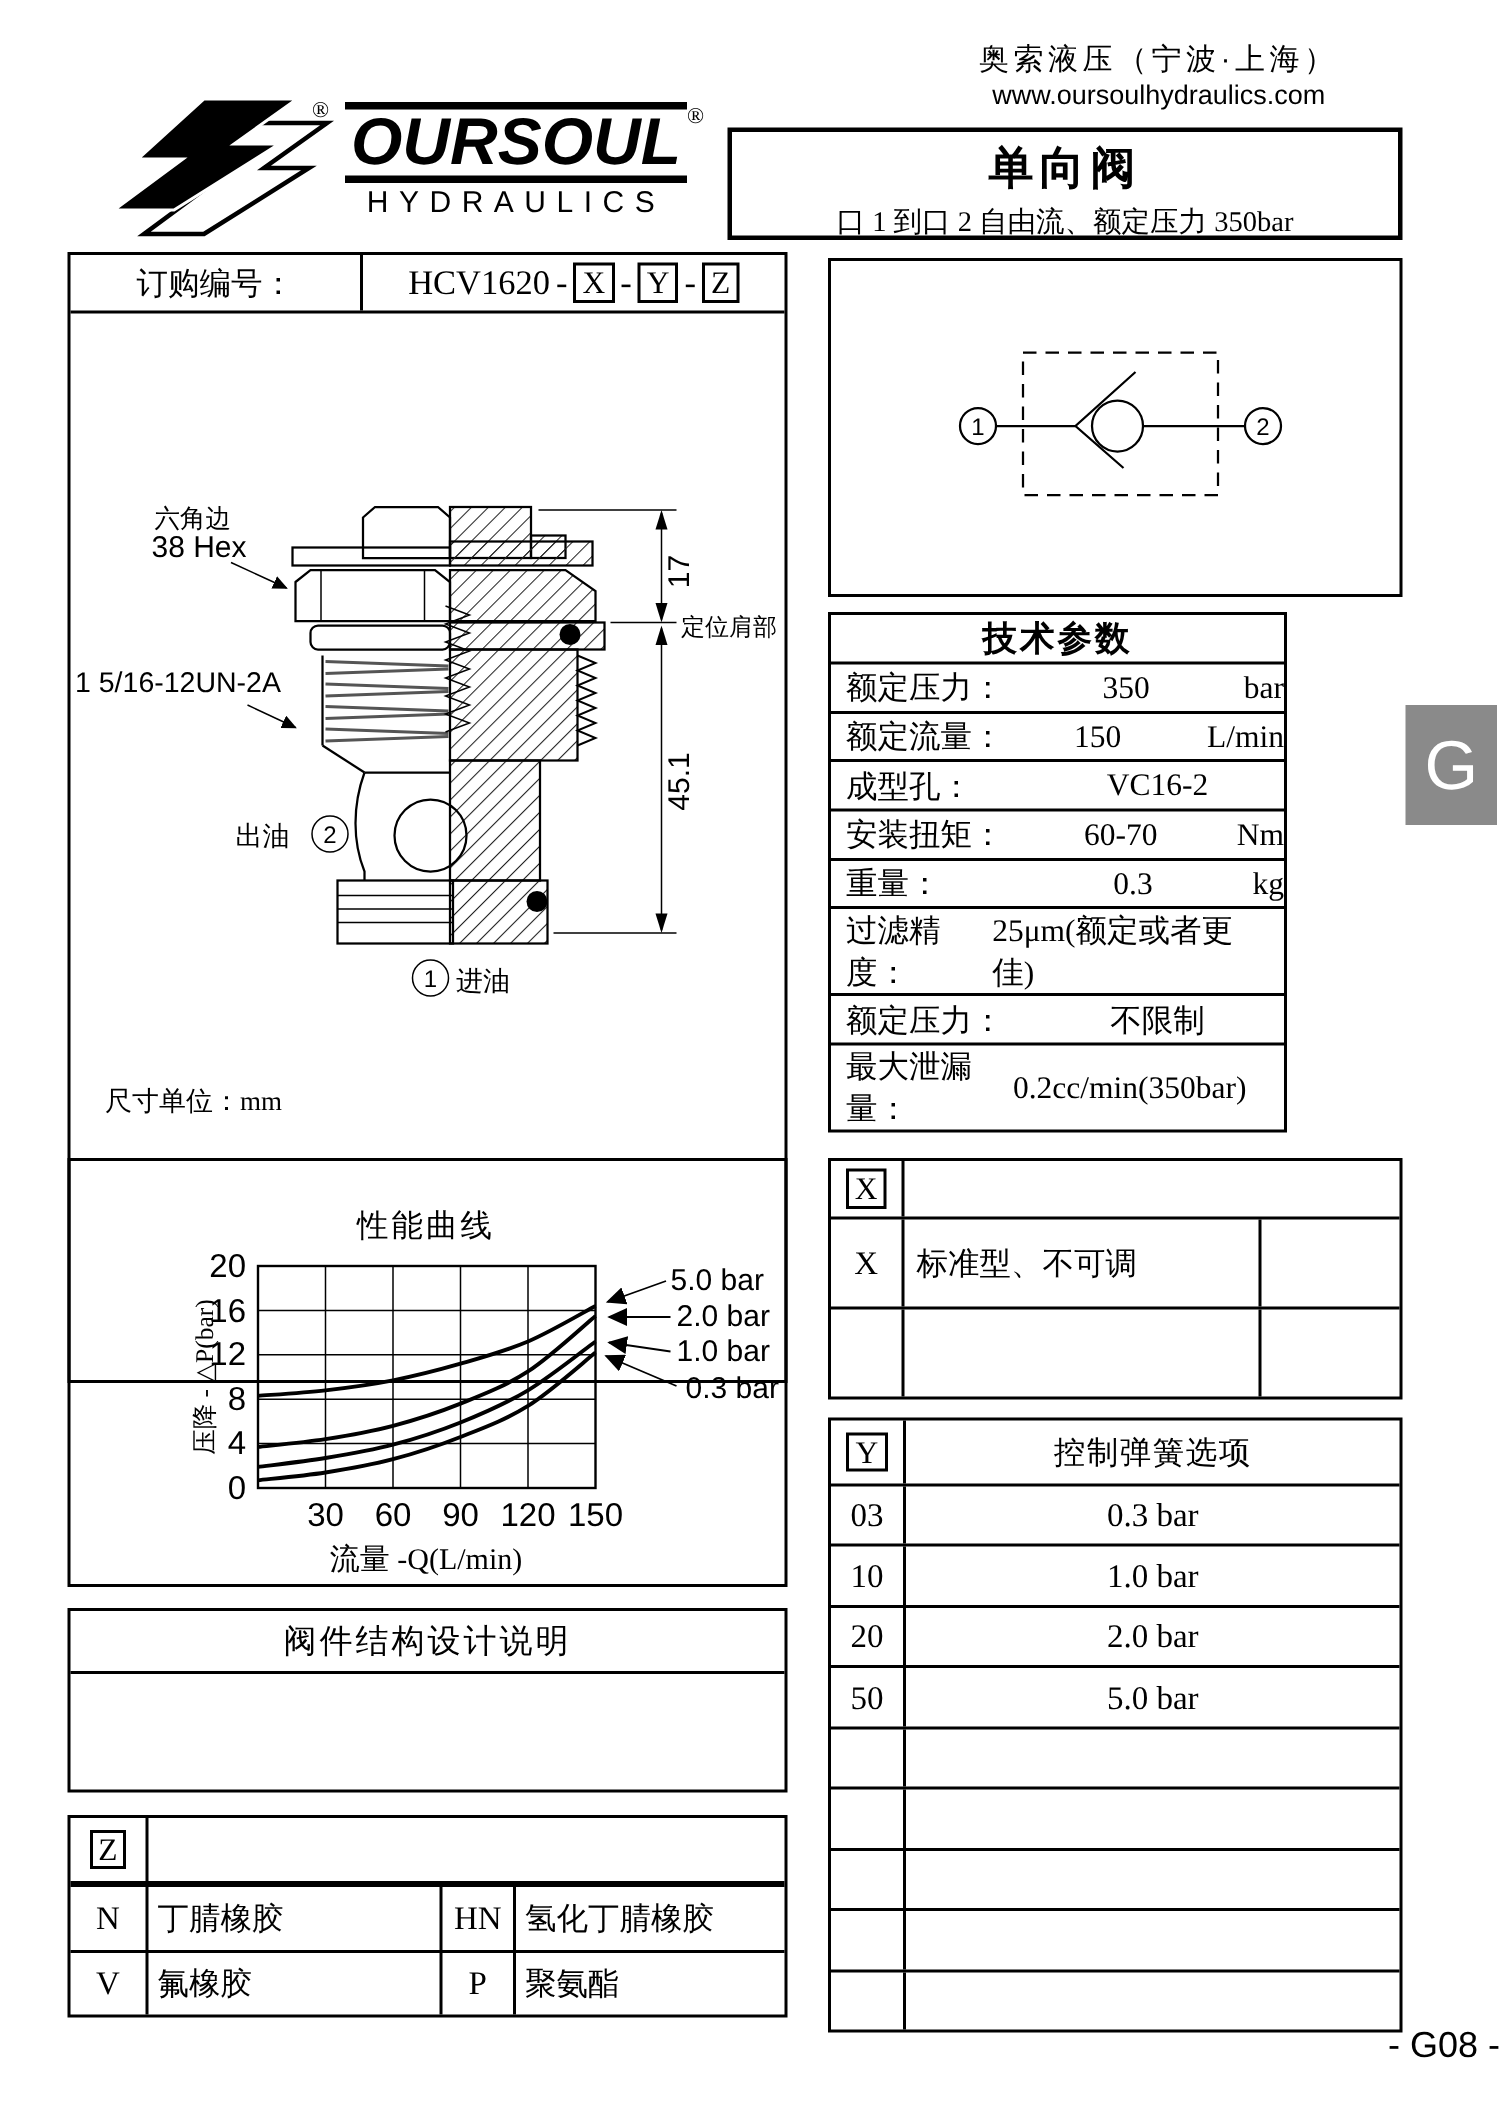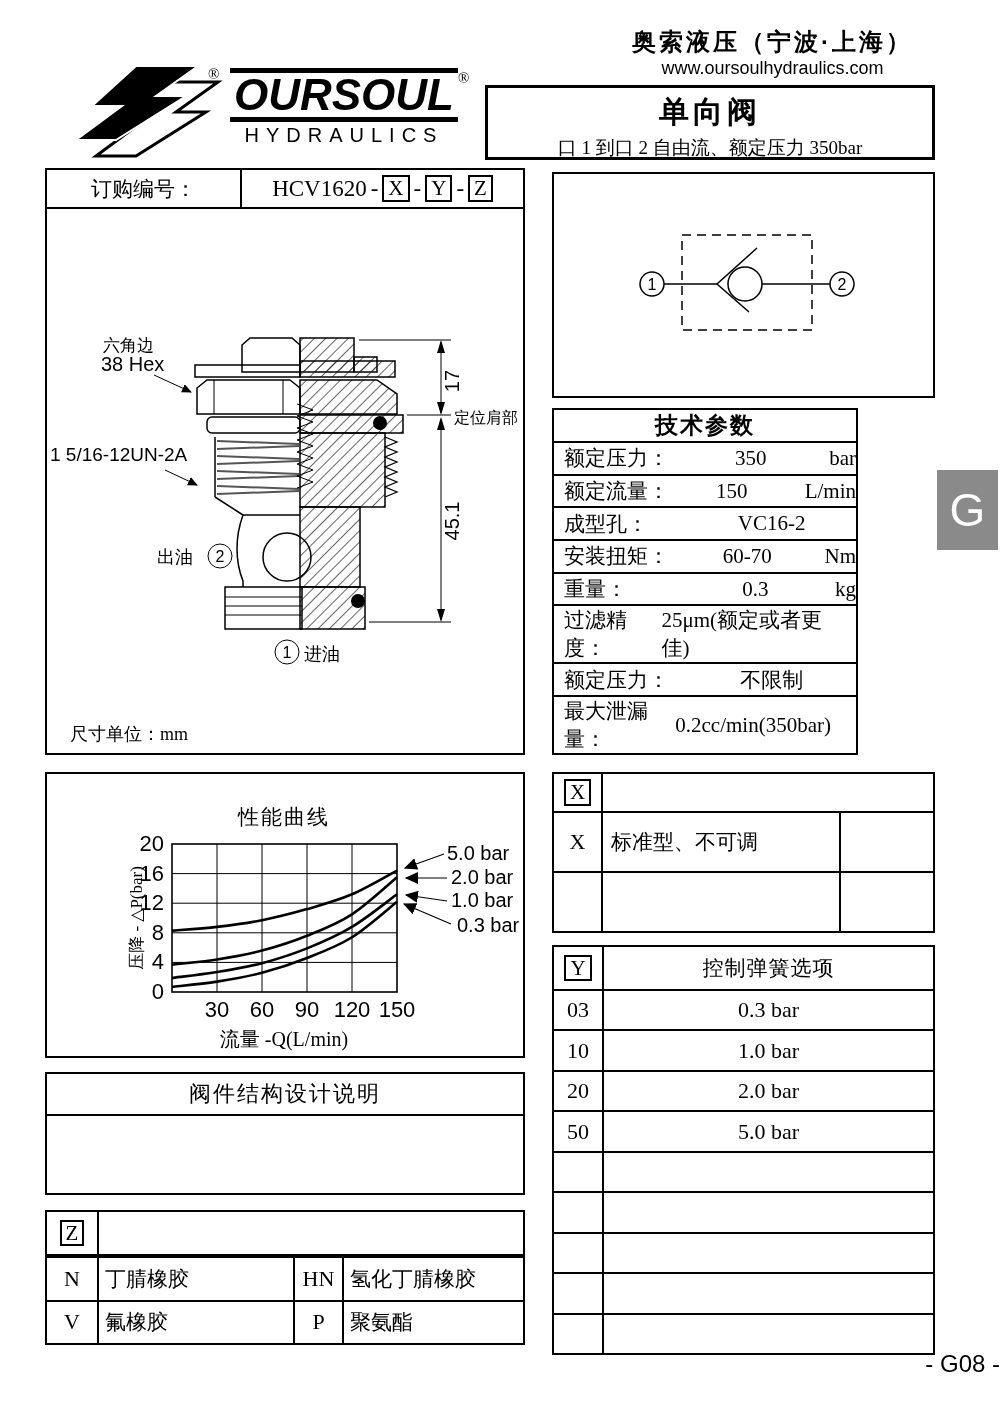--- a/index.html
+++ b/index.html
@@ -4,37 +4,37 @@
 <style>
   html,body{margin:0;padding:0;background:#fff;}
   body{width:1000px;height:1414px;position:relative;color:#000;
        font-family:"Liberation Serif","DejaVu Sans",serif;}
   .abs{position:absolute;box-sizing:border-box;}
   .sans{font-family:"Liberation Sans","DejaVu Sans",sans-serif;}
   .box{border:2px solid #000;}
   .center{display:flex;align-items:center;justify-content:center;}
   
   #hdr-right{left:600px;top:26px;width:345px;text-align:center;}
-  #hdr-company{font-size:24px;letter-spacing:3px;font-weight:bold;}
+  #hdr-company{font-size:20px;letter-spacing:3px;font-weight:normal;}
   #hdr-web{font-size:18px;}
   
   #logo{left:58px;top:60px;width:400px;height:100px;}
   #logo-text{position:absolute;left:172px;top:8px;}
   #logo-word{font-size:44px;font-weight:bold;font-style:italic;letter-spacing:0px;
              border-top:5px solid #000;border-bottom:5px solid #000;line-height:1.0;
              padding:0 4px;}
   #logo-sub{font-size:20px;letter-spacing:7px;margin-top:2px;text-align:center;}
   .regmark{font-size:15px;position:absolute;}
   
   #title-box{left:485px;top:85px;width:450px;height:75px;border:3px solid #000;
              text-align:center;}
   #title-main{font-size:30px;font-weight:bold;letter-spacing:4px;margin-top:4px;}
   #title-sub{font-size:19px;margin-top:2px;}
   
-  #left-box{left:45px;top:168px;width:480px;height:587px;}
+  #left-box{left:45px;top:168px;width:480px;height:754px;}
   #order-row{height:37px;display:flex;border-bottom:2px solid #000;}
   #order-label{width:193px;border-right:2px solid #000;font-size:21px;}
   #order-code{flex:1;font-size:23px;display:flex;align-items:center;justify-content:center;gap:4px;}
   .optbox{display:inline-block;border:2px solid #000;padding:0 4px;line-height:1.05;font-size:21px;}
   
   #symbol-box{left:552px;top:172px;width:383px;height:226px;}
   
   #tech-table{left:552px;top:408px;width:306px;height:347px;display:flex;flex-direction:column;}
   .t-head{flex:1;display:flex;align-items:center;justify-content:center;font-size:23px;font-weight:bold;letter-spacing:2px;}
   .t-row{flex:1;display:flex;align-items:center;border-top:2px solid #000;font-size:21px;padding-left:10px;}

